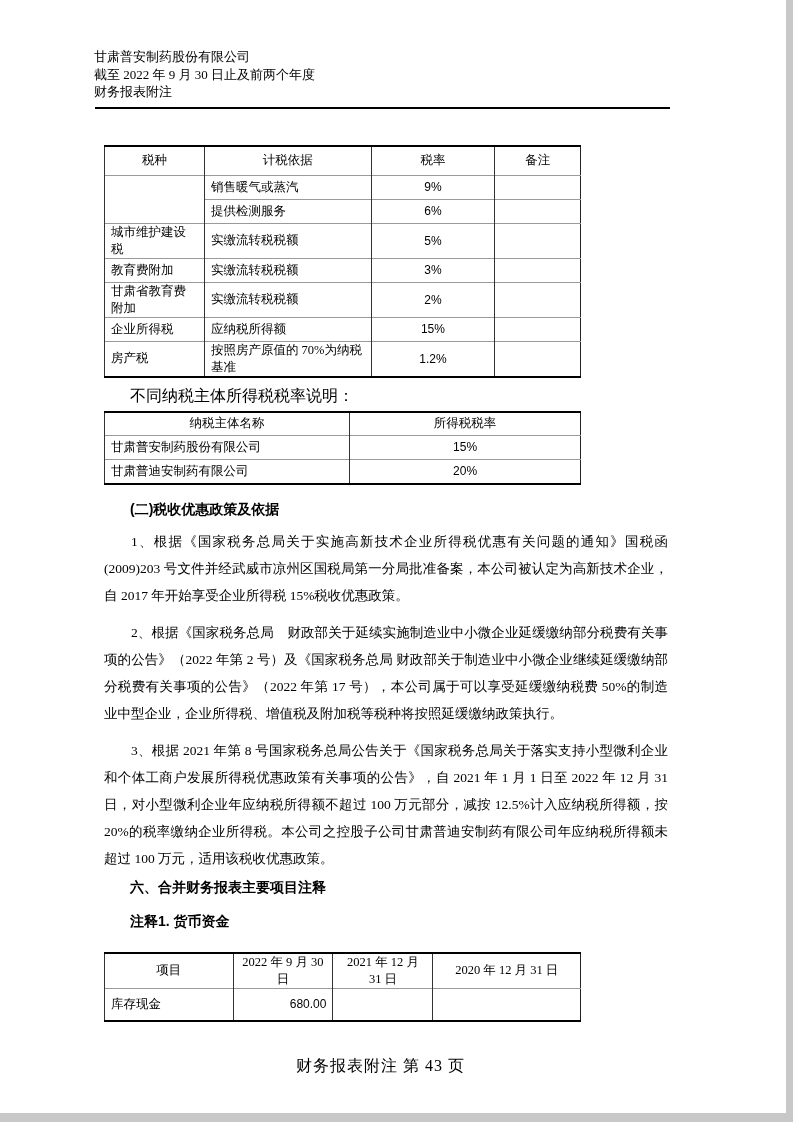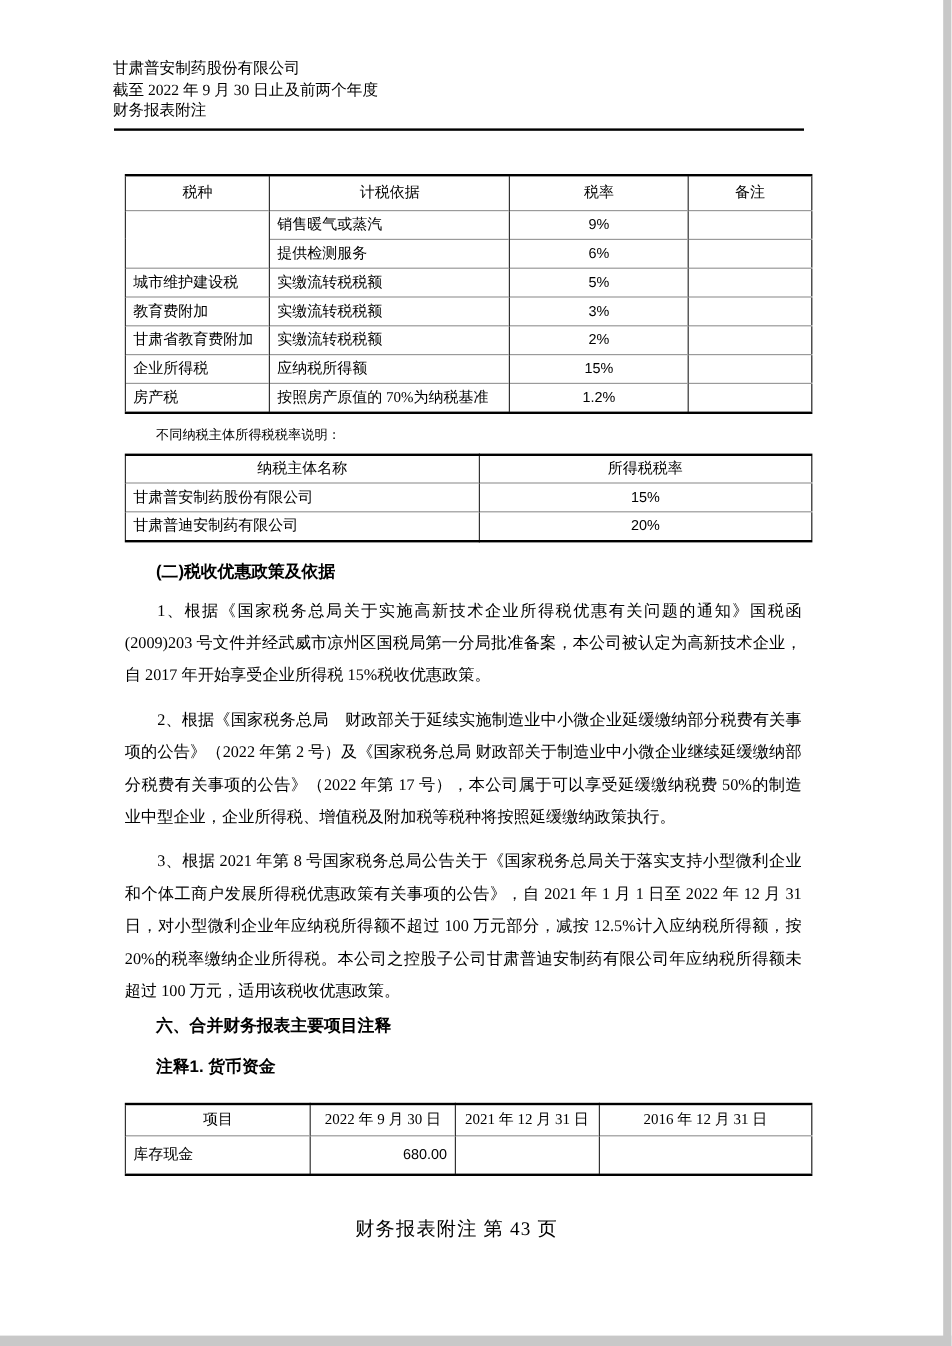--- a/index.html
+++ b/index.html
@@ -8,21 +8,21 @@
     font-family:"Liberation Serif","DejaVu Serif",serif;color:#000;
     -webkit-font-smoothing:antialiased;
   }
   .page{position:absolute;inset:0;background:#fff;overflow:hidden;}
   .edge-right{position:absolute;top:0;right:0;width:7px;height:100%;background:#c8c8c8;}
   .edge-bottom{position:absolute;bottom:0;left:0;width:100%;height:9px;background:#c8c8c8;}
   .content{position:absolute;left:94px;top:48px;width:576px;}
   .hdr-line{font-size:13px;line-height:17.5px;}
   .rule{margin-top:6px;border:none;border-top:2px solid #000;width:575px;}
 
-  table{border-collapse:collapse;table-layout:fixed;width:573px;
+  table{border-collapse:collapse;table-layout:fixed;width:477px;
         font-size:12.5px;margin-left:10px;padding-left:10px;}
   table{border-top:2.5px solid #000;border-bottom:2.5px solid #000;
         border-left:1.5px solid #222;border-right:1.5px solid #222;}
   th,td{border-left:1.2px solid #333;border-top:1px solid #9a9a9a;
         font-weight:normal;padding:0 6px;vertical-align:middle;overflow:hidden;}
   th{text-align:center;}
   .t1{margin-top:36px;}
   .t1 th{height:28px;}
   .t1 td{height:23px;}
   .t1 .c0{width:21%;} .t1 .c1{width:35%;} .t1 .c2{width:26%;} .t1 .c3{width:18%;}
@@ -32,21 +32,21 @@
   .t2 .c0{width:51.5%;} .t2 .c1{width:48.5%;}
   .t3{margin-top:22px;}
   .t3 th{height:25px;}
   .t3 td{height:31px;}
   .t3 .c0{width:27%;} .t3 .c1{width:21%;} .t3 .c2{width:21%;} .t3 .c3{width:31%;}
   .cell-left{text-align:left;}
   .cell-center{text-align:center;}
   .cell-right{text-align:right;}
   .num{font-family:"Liberation Sans","DejaVu Sans",sans-serif;font-size:12px;}
 
-  .indent-line{margin:9px 0 0 36px;font-size:11px;line-height:18px;}
+  .indent-line{margin:9px 0 0 36px;font-size:16px;line-height:18px;}
   .h-hei{margin:15px 0 0 36px;font-size:14px;line-height:18px;font-weight:bold;
          font-family:"Liberation Sans","DejaVu Sans",sans-serif;}
   .h-hei.h6{margin-top:6px;}
   .para{margin:10px 4px 0 10px;width:564px;font-size:13.5px;line-height:27px;
         text-align:justify;text-justify:inter-ideograph;text-indent:2em;}
   .unit-note{margin:8px 0 0 36px;font-size:13.5px;line-height:18px;}
   .note1{margin-top:16px;}
   .footer{margin-top:34px;width:573px;text-align:center;font-size:16px;letter-spacing:1px;}
 </style>
 </head>
@@ -158,21 +158,21 @@
           <col class="c0">
           <col class="c1">
           <col class="c2">
           <col class="c3">
         </colgroup>
       <tbody>
           <tr>
         <th>项目</th>
         <th>2022 年 9 月 30 日</th>
         <th>2021 年 12 月 31 日</th>
-        <th>2016 年 12 月 31 日</th>
+        <th>2020 年 12 月 31 日</th>
       </tr>
       <tr>
         <td class="cell-left">库存现金</td>
         <td class="cell-right num">680.00</td>
         <td></td>
         <td></td>
       </tr>
     </tbody>
       </table>
 

